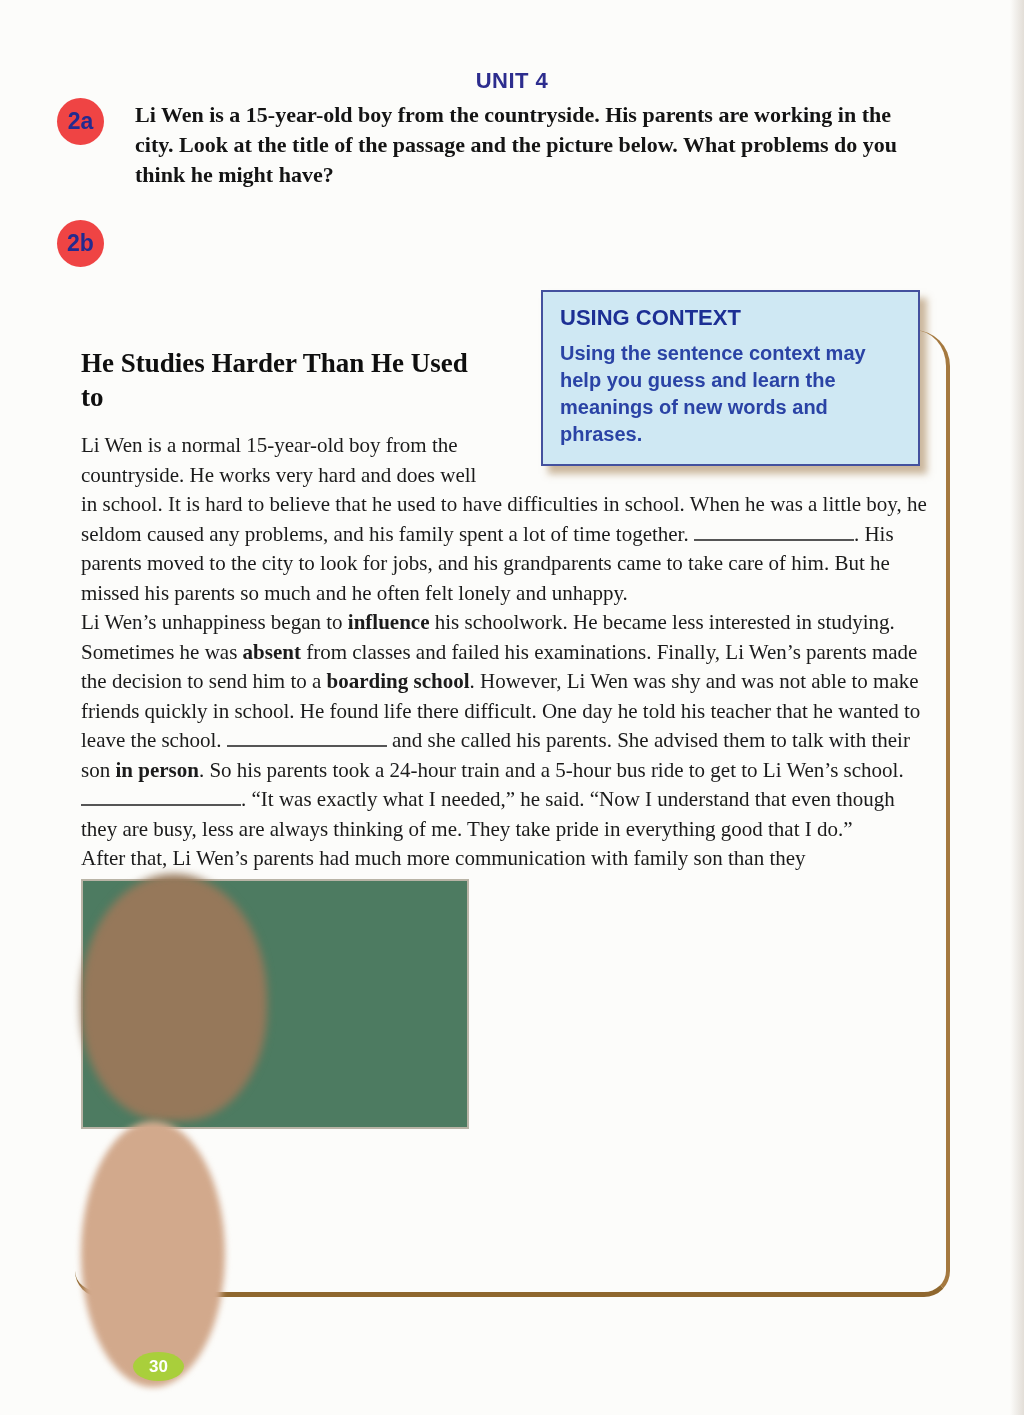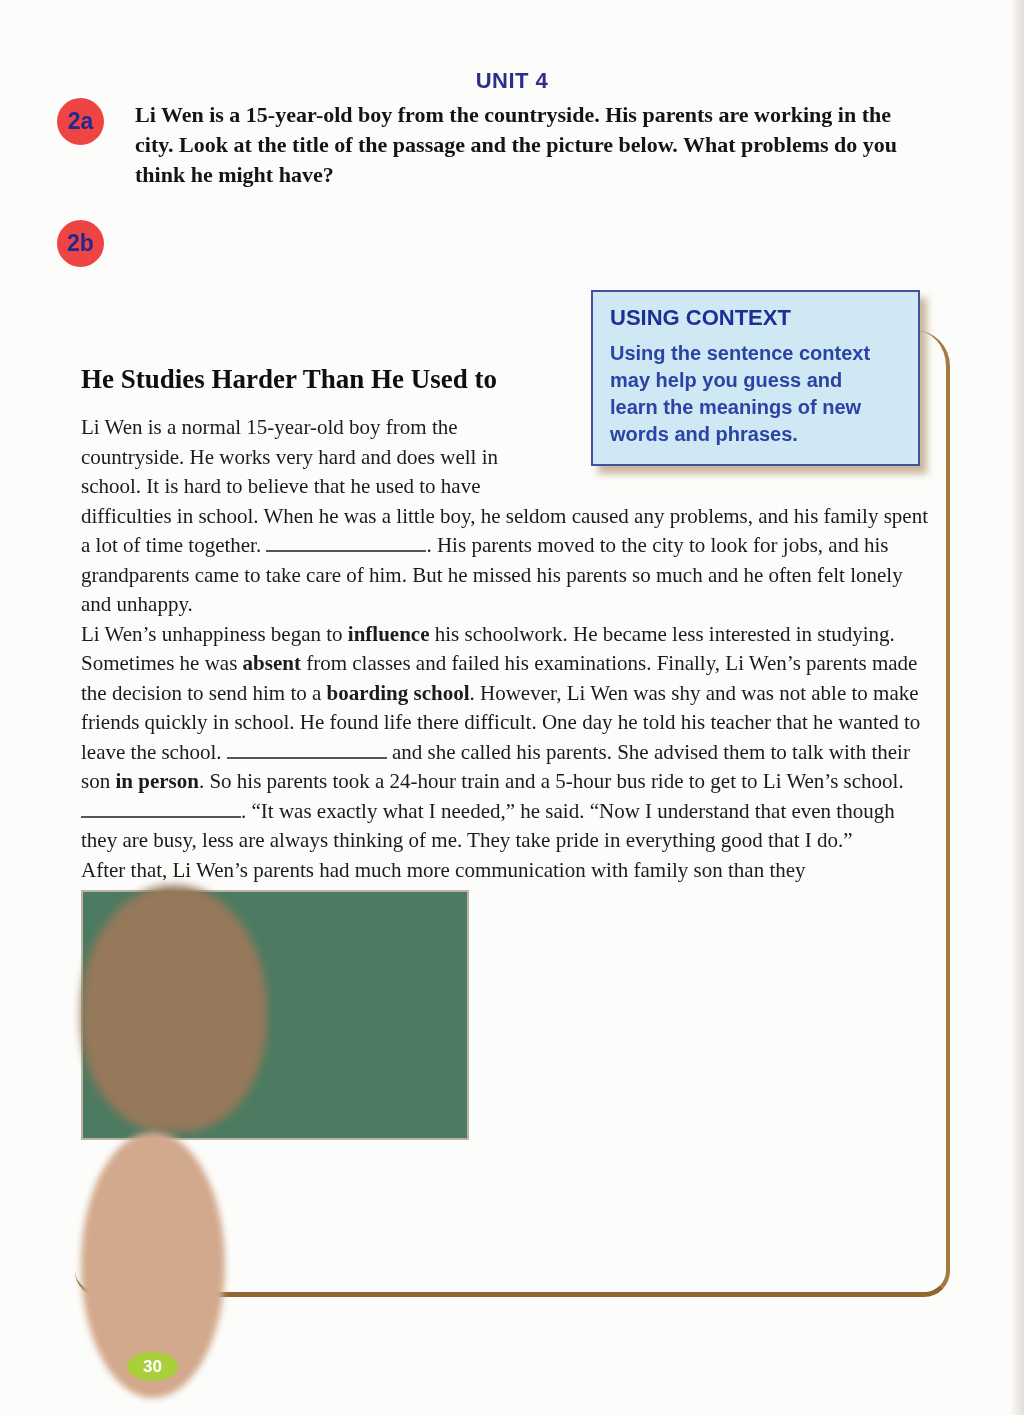--- a/index.html
+++ b/index.html
@@ -45,48 +45,48 @@
     font-weight:700; font-size:22px; line-height:30px; color:#141414;
   }
   
   .passage-card {
     position:absolute; left:75px; top:330px; width:875px; height:967px;
     border-right:4px solid #a5793f; border-bottom:5px solid #8f672e;
     border-radius:36px 36px 26px 26px;
     padding:12px 18px 0 6px;
   }
   .context-box {
-    float:right; width:329px; margin:-52px 8px 18px 56px;
+    float:right; width:379px; margin:-52px 8px 18px 56px;
     background:#cfe8f3; border:2px solid #44519e;
     box-shadow:7px 8px 7px rgba(155,115,65,.5);
     padding:13px 30px 16px 17px;
     font-family:"Liberation Sans", sans-serif;
   }
   .context-title { font-weight:700; font-size:22px; color:#1c2f94; margin-bottom:9px; }
   .context-body  { font-weight:700; font-size:20px; line-height:27px; color:#2a43a5; }
-  .passage-title { font-weight:700; font-size:27px; line-height:34px; color:#0f0f0f; margin:20px 0 0 0; }
+  .passage-title { font-weight:700; font-size:27px; line-height:34px; color:#0f0f0f; margin:4px 0 0 0; }
   .para { font-size:21px; line-height:29.5px; color:#1b1b1b; margin:0 0 0 0; }
   .para-first { margin-top:17px; }
   .para b { font-weight:700; }
   .blank {
     display:inline-block; width:160px; height:15px;
     border-bottom:2px solid #555;
   }
   
   .photo {
     float:left; width:388px; height:250px; margin:5px 20px 2px 0;
     position:relative; overflow:hidden;
     border:2px solid #b9b4a6; background:#4d7b61;
   }
   .chalkboard { inset:0; background:linear-gradient(135deg,#587f67 0%,#4a7a5e 45%,#3f6b51 100%); }
   .teacher-hair  { left:57%; top:2%;  width:22%; height:26%; background:#96785a; border-radius:50% 50% 45% 45%; filter:blur(4px); }
   .teacher-face  { left:59%; top:7%;  width:17%; height:28%; background:#d2a98c; border-radius:50%; filter:blur(3px); }
   
   .page-badge {
-    position:absolute; left:127px; top:1352px; width:51px; height:29px;
+    position:absolute; left:133px; top:1352px; width:51px; height:29px;
     border-radius:50%; background:#a9cf3b; color:#ffffff;
     font-family:"Liberation Sans", sans-serif; font-weight:700; font-size:17px;
     display:flex; align-items:center; justify-content:center;
   }
 </style>
 </head>
 <body>
 
 <div class="page">
 

